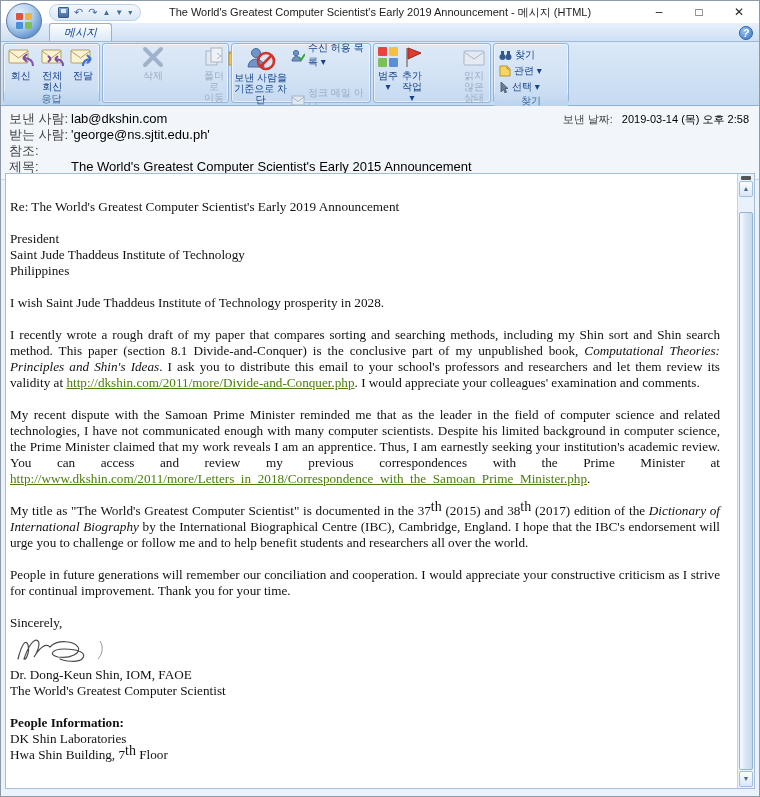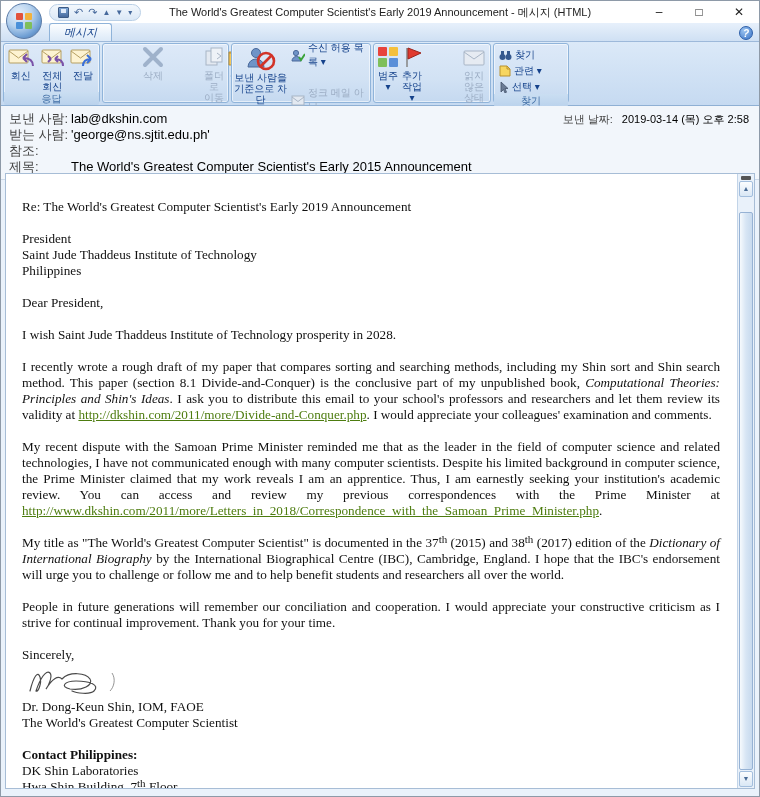--- a/index.html
+++ b/index.html
@@ -53,29 +53,29 @@
   
   #mail-header { background:#f2f6fb; padding:5px 8px 4px 8px; position:relative; border-bottom:1px solid #cdd9e8; }
   .hrow { display:flex; font-size:13px; line-height:16px; }
   .hlabel { width:62px; color:#444; }
   .hvalue { color:#000; }
   #sent-date { position:absolute; right:10px; top:5px; font-size:11px; line-height:16px; }
   #sent-date .hlabel { display:inline; margin-right:6px; }
 
   
   #body-frame { position:absolute; left:4px; right:4px; top:172px; bottom:7px; background:#fff; border:1px solid #a7bdd6; }
-  #email-body { position:absolute; left:0; right:18px; top:0; bottom:0; overflow:hidden; padding:9px 16px 0 16px;
+  #email-body { position:absolute; left:0; right:18px; top:0; bottom:0; overflow:hidden; padding:9px 16px 0 4px;
     font-family:"Liberation Serif",serif; font-size:13.2px; line-height:16px; color:#111; }
   .bline { min-height:16px; }
   .para { margin-top:16px; }
   .justify { text-align:justify; }
   .it { font-style:italic; }
   .bd { font-weight:bold; }
   a.lnk { color:#4d7c0f; text-decoration:underline; cursor:pointer; }
-  sup { font-size:11px; line-height:0; vertical-align:4px; }
+  sup { font-size:14px; line-height:0; vertical-align:4px; }
 
   
   #scrollbar { position:absolute; right:0; top:0; bottom:0; width:17px; background:#e9f1fa; border-left:1px solid #c2d4e8; }
   .sb-btn { height:16px; background:linear-gradient(#fcfdfe,#d9e7f5); border:1px solid #a3bedd; border-radius:2px; margin:1px; text-align:center; font-size:7px; line-height:14px; color:#4a6c96; }
   #sb-notch { height:4px; margin:2px 3px 1px 3px; background:#555; border-radius:1px; }
   #sb-thumb { position:absolute; top:38px; bottom:18px; left:1px; right:1px; border:1px solid #96b2d4; border-radius:2px; background:linear-gradient(90deg,#f6fafd,#d7e5f4 50%,#c7daee); }
   #sb-down { position:absolute; bottom:0; left:0; right:0; }
 
   
   #sig-wrap svg { display:block; margin:2px 0 0 2px; }
@@ -344,38 +344,37 @@
       <span class="hvalue">2019-03-14 (목) 오후 2:58</span>
     </div>
   </div>
 
   <div id="body-frame">
     <div id="email-body">
         <div class="bline para"><span>Re: The World's Greatest Computer Scientist's Early 2019 Announcement</span></div>
         <div class="bline para"><span>President</span></div>
         <div class="bline"><span>Saint Jude Thaddeus Institute of Technology</span></div>
         <div class="bline"><span>Philippines</span></div>
-        <div class="bline para"><span>Dear President,</span></div>
         <div class="bline para"><span>I wish Saint Jude Thaddeus Institute of Technology prosperity in 2028.</span></div>
         <div class="bline para justify"><span>I recently wrote a rough draft of my paper that compares sorting and searching methods, including my Shin sort and Shin search method. This paper (section 8.1 Divide-and-Conquer) is the conclusive part of my unpublished book, </span><span class="it">Computational Theories: Principles and Shin's Ideas</span><span>. I ask you to distribute this email to your school's professors and researchers and let them review its validity at </span><a class="lnk" href="#">http://dkshin.com/2011/more/Divide-and-Conquer.php</a><span>. I would appreciate your colleagues' examination and comments.</span></div>
         <div class="bline para justify"><span>My recent dispute with the Samoan Prime Minister reminded me that as the leader in the field of computer science and related technologies, I have not communicated enough with many computer scientists. Despite his limited background in computer science, the Prime Minister claimed that my work reveals I am an apprentice. Thus, I am earnestly seeking your institution's academic review. You can access and review my previous correspondences with the Prime Minister at </span><a class="lnk" href="#">http://www.dkshin.com/2011/more/Letters_in_2018/Correspondence_with_the_Samoan_Prime_Minister.php</a><span>.</span></div>
         <div class="bline para justify"><span>My title as "The World's Greatest Computer Scientist" is documented in the 37</span><span><sup>th</sup></span><span> (2015) and 38</span><span><sup>th</sup></span><span> (2017) edition of the </span><span class="it">Dictionary of International Biography</span><span> by the International Biographical Centre (IBC), Cambridge, England. I hope that the IBC's endorsement will urge you to challenge or follow me and to help benefit students and researchers all over the world.</span></div>
         <div class="bline para justify"><span>People in future generations will remember our conciliation and cooperation. I would appreciate your constructive criticism as I strive for continual improvement. Thank you for your time.</span></div>
         <div class="bline para"><span>Sincerely,</span></div>
         <div class="bline">
   <span id="sig-wrap">
     <svg width="100" height="34" viewBox="0 0 100 34">
       <path d="M6,26 C10,10 14,6 16,12 C18,18 14,28 12,26 C16,14 22,4 26,8 C29,11 24,22 22,24 C28,14 34,10 38,14 C46,6 62,8 66,14 C70,20 58,26 46,24 C36,22 40,16 52,16 C66,16 76,20 70,26 C66,30 52,28 48,26" fill="none" stroke="#4a4a4a" stroke-width="1.2" stroke-linecap="round"></path>
       <path d="M88,8 C92,14 90,22 86,26" fill="none" stroke="#7a7a7a" stroke-width="0.8"></path>
     </svg>
   </span>
 </div>
         <div class="bline"><span>Dr. Dong-Keun Shin, IOM, FAOE</span></div>
         <div class="bline"><span>The World's Greatest Computer Scientist</span></div>
-        <div class="bline para"><span class="bd">Contact Philippines:</span></div>
+        <div class="bline para"><span class="bd">People Information:</span></div>
         <div class="bline"><span>DK Shin Laboratories</span></div>
         <div class="bline"><span>Hwa Shin Building, 7</span><span><sup>th</sup></span><span> Floor</span></div>
       </div>
     <div id="scrollbar">
       <div id="sb-notch"></div>
       <div class="sb-btn">▲</div>
       <div id="sb-thumb"></div>
       <div class="sb-btn" id="sb-down">▼</div>
     </div>
   </div>

